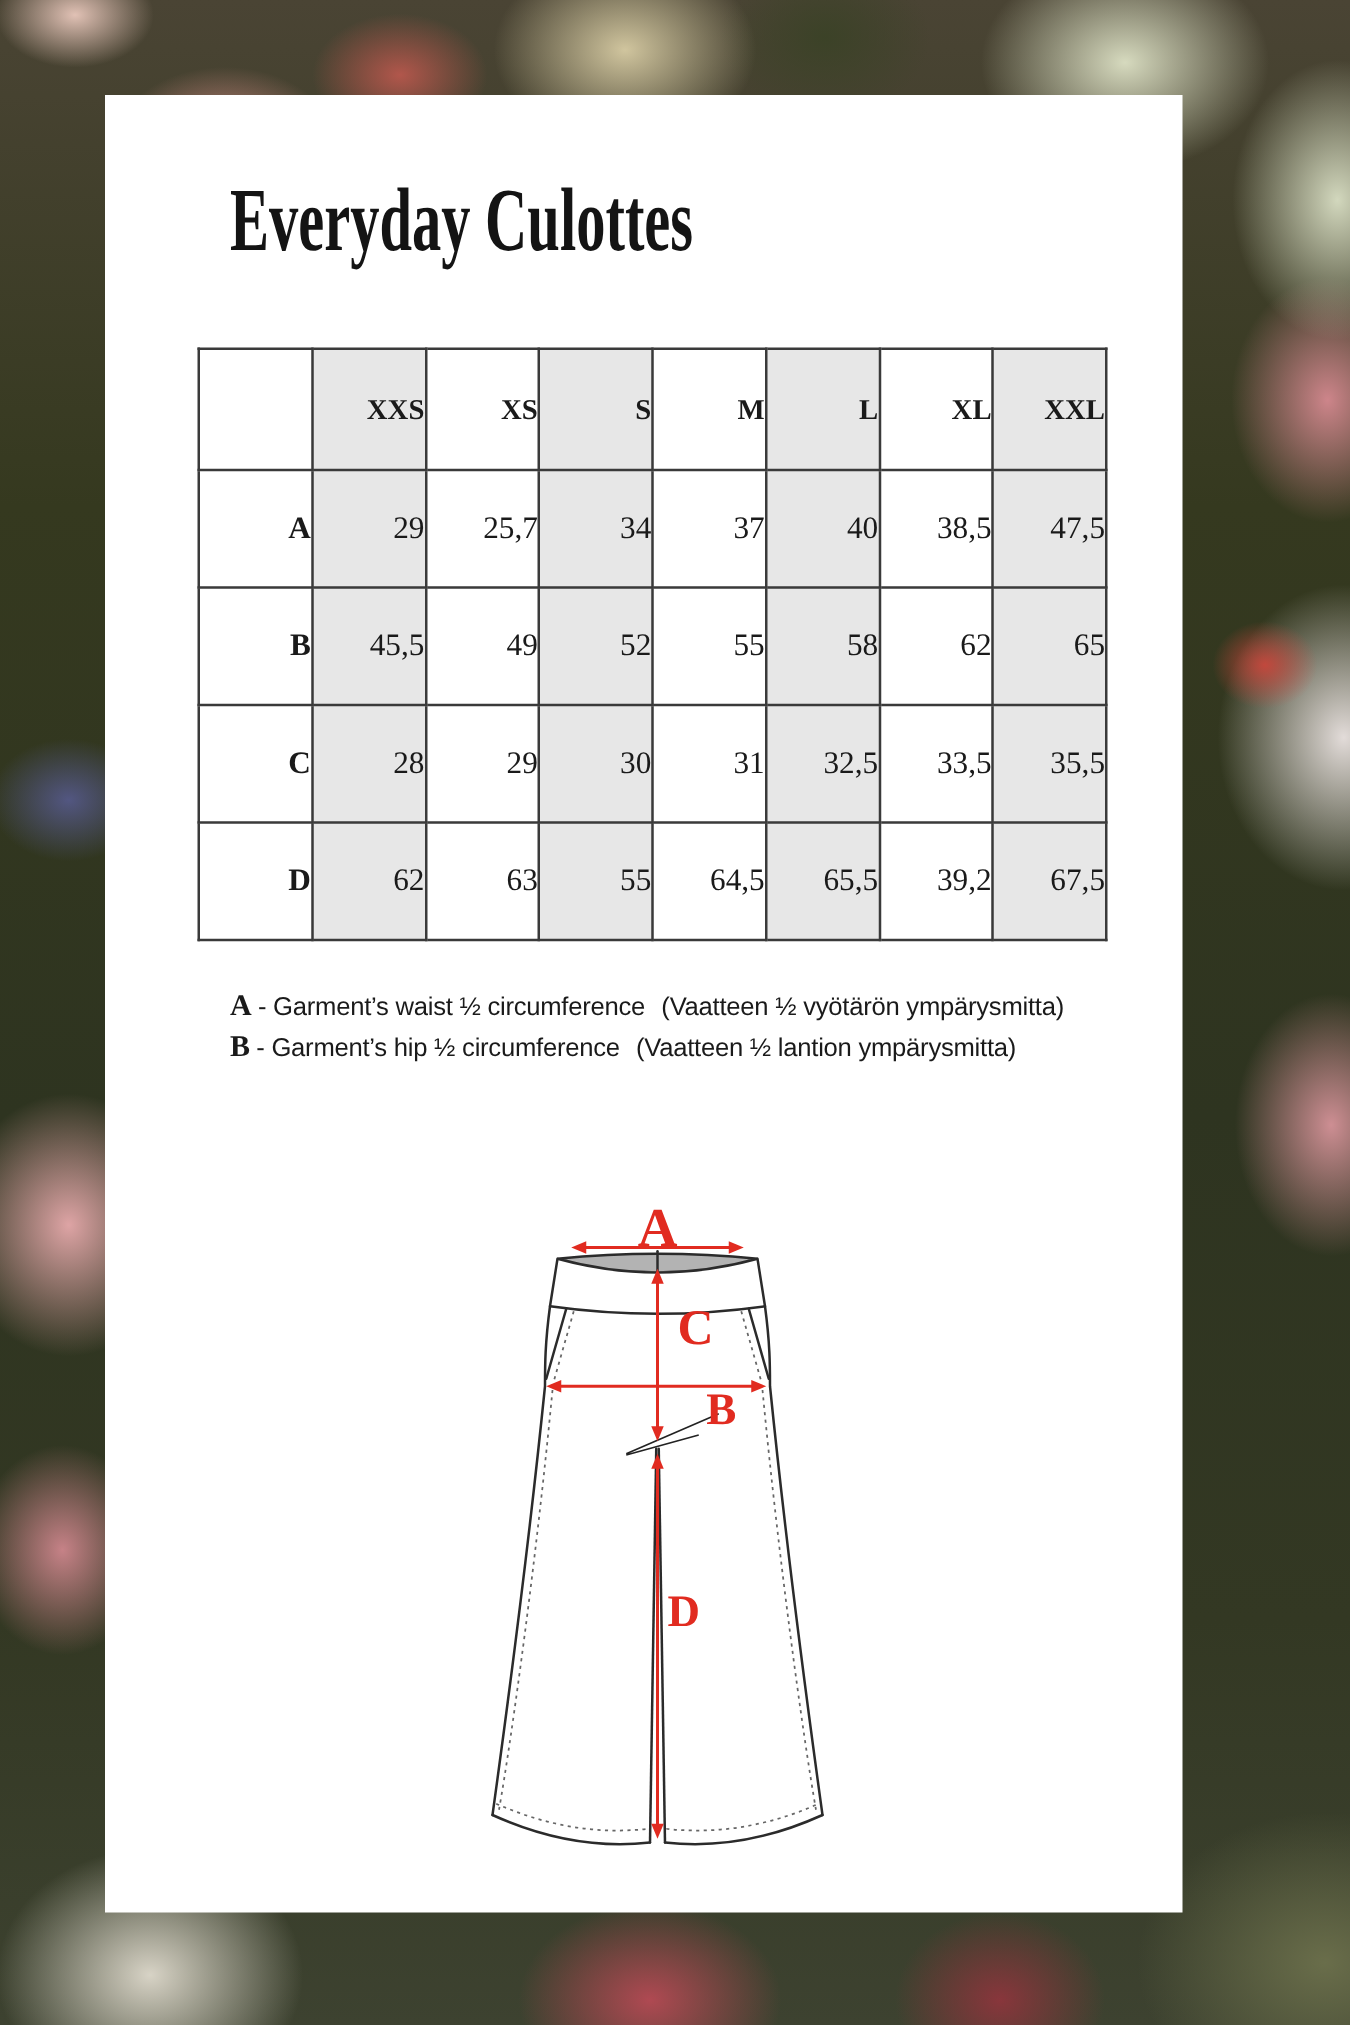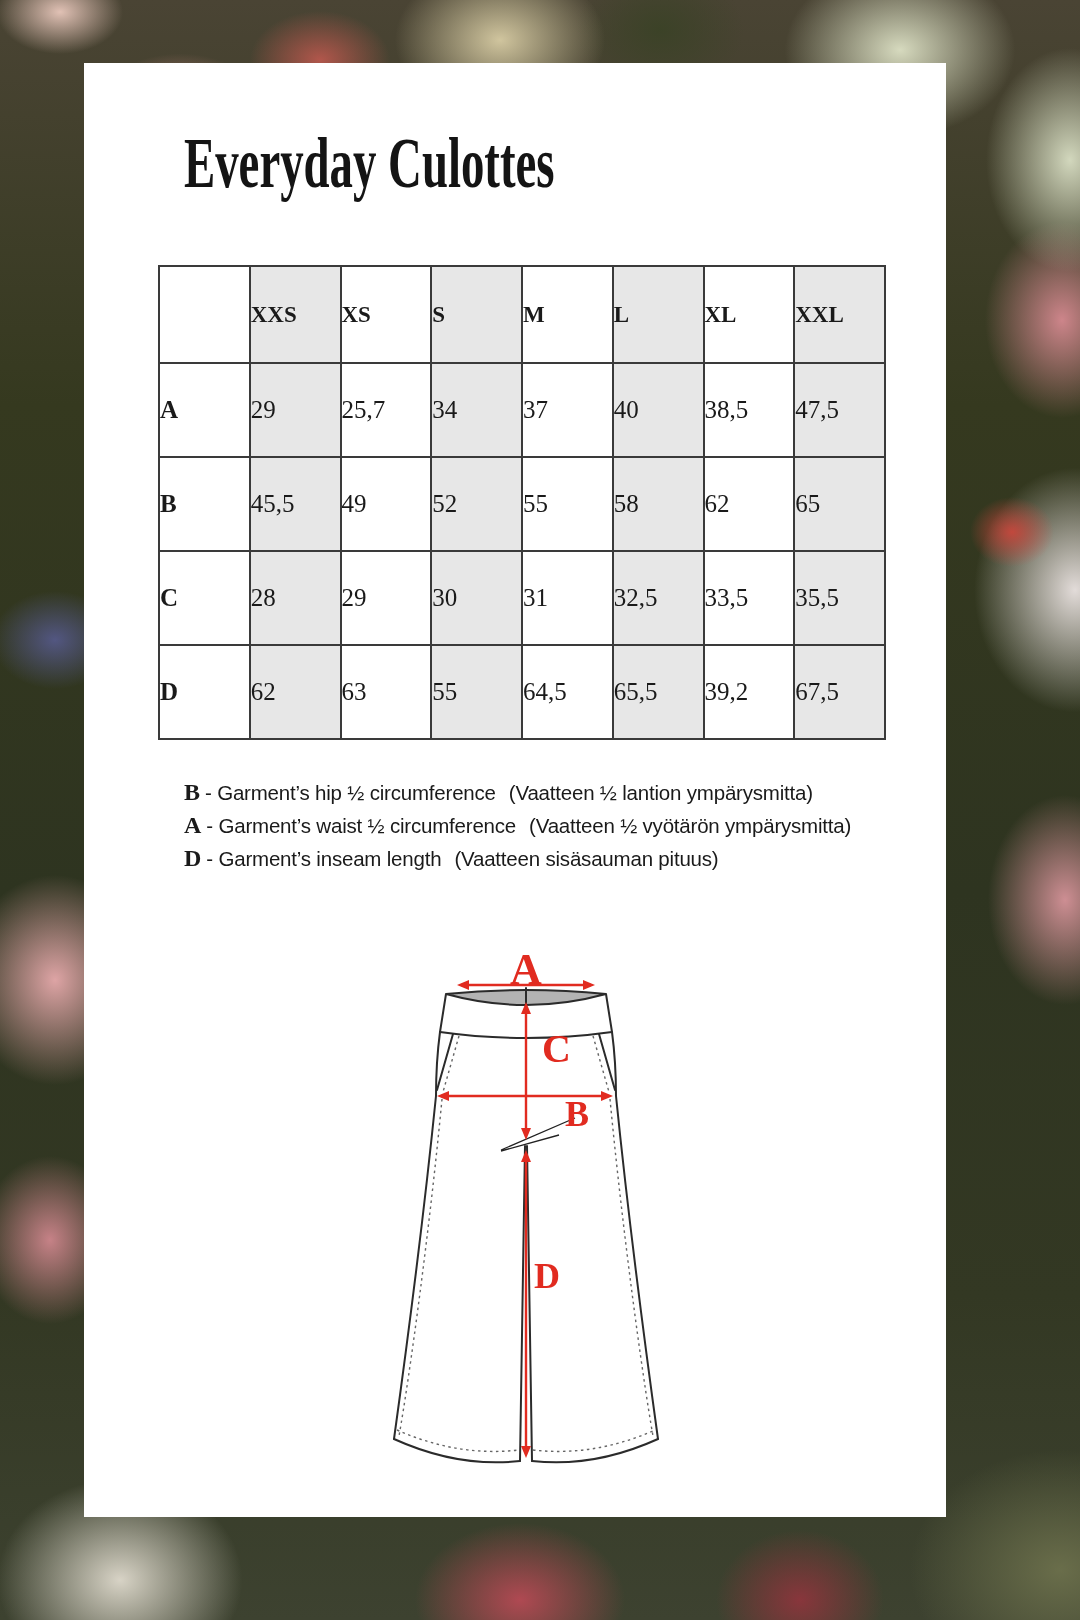--- a/index.html
+++ b/index.html
@@ -25,35 +25,35 @@
       radial-gradient(90px 70px at 55px 640px, rgba(86,90,140,.9), rgba(86,90,140,0) 70%),
       radial-gradient(130px 150px at 55px 980px, rgba(231,170,172,.95), rgba(231,170,172,0) 70%),
       radial-gradient(100px 120px at 50px 1240px, rgba(214,138,146,.9), rgba(214,138,146,0) 70%),
       radial-gradient(170px 140px at 120px 1580px, rgba(224,219,206,.95), rgba(224,219,206,0) 72%),
       radial-gradient(150px 110px at 520px 1600px, rgba(188,74,86,.9), rgba(188,74,86,0) 70%),
       radial-gradient(120px 100px at 800px 1600px, rgba(150,52,62,.85), rgba(150,52,62,0) 70%),
       radial-gradient(200px 160px at 1060px 1570px, rgba(108,112,76,.95), rgba(108,112,76,0) 75%),
       linear-gradient(180deg, #4a4434 0%, #35391f 25%, #2e3420 55%, #333823 80%, #3d4230 100%);
   }
   .card{
-    position:absolute;left:84px;top:63px;width:862px;height:1454px;
+    position:absolute;left:84px;top:76px;width:862px;height:1454px;
     background:#ffffff;
   }
   .title{
     position:absolute;left:100px;top:64px;margin:0;
     font-family:"Liberation Serif",serif;font-weight:700;color:#141414;
     font-size:72px;line-height:72px;white-space:nowrap;
     transform:scaleX(0.65);transform-origin:left top;letter-spacing:0;
   }
   table.sizes{
     position:absolute;left:74px;top:202px;width:726px;
     border-collapse:collapse;table-layout:fixed;
   }
   table.sizes th, table.sizes td{
-    border:2px solid #3a3a3a;text-align:left;vertical-align:middle;
+    border:2px solid #3a3a3a;text-align:right;vertical-align:middle;
     background:#ffffff;color:#1a1a1a;padding:0;
   }
   table.sizes col{width:90.75px;}
   tr.hdr th{height:95px;font-size:23px;font-weight:700;}
   tr.datarow th{height:92px;font-size:25px;font-weight:700;}
   tr.datarow td{height:92px;font-size:25px;font-weight:400;margin-top:25px;}
   table.sizes .shade{background:#e7e7e7;}
   .legend{
     position:absolute;left:100px;top:713px;color:#1a1a1a;
   }
@@ -140,27 +140,24 @@
         <td>64,5</td>
         <td class="shade">65,5</td>
         <td>39,2</td>
         <td class="shade">67,5</td>
       </tr>
     </tbody>
   </table>
 
   <div class="legend">
     <div class="legend-line">
-      <span class="lkey">B</span><span class="len">- Garment’s hip ½ circumference</span><span class="lfi">(Vaatteen ½ lantion ympärysmitta)</span>
-    </div>
-    <div class="legend-line">
       <span class="lkey">A</span><span class="len">- Garment’s waist ½ circumference</span><span class="lfi">(Vaatteen ½ vyötärön ympärysmitta)</span>
     </div>
     <div class="legend-line">
-      <span class="lkey">D</span><span class="len">- Garment’s inseam length</span><span class="lfi">(Vaatteen sisäsauman pituus)</span>
+      <span class="lkey">B</span><span class="len">- Garment’s hip ½ circumference</span><span class="lfi">(Vaatteen ½ lantion ympärysmitta)</span>
     </div>
   </div>
 
   <svg class="diagram" width="400" height="570" viewBox="345 937 400 570" xmlns="http://www.w3.org/2000/svg">
 
     <path fill="#ffffff" stroke="none" d="
       M447,1010 L607,1010 L613,1048
       C617,1078 617,1095 617,1112
       C630,1240 650,1390 659,1455
       Q595,1484 531,1477 L528,1162 L526,1162 L521,1477

